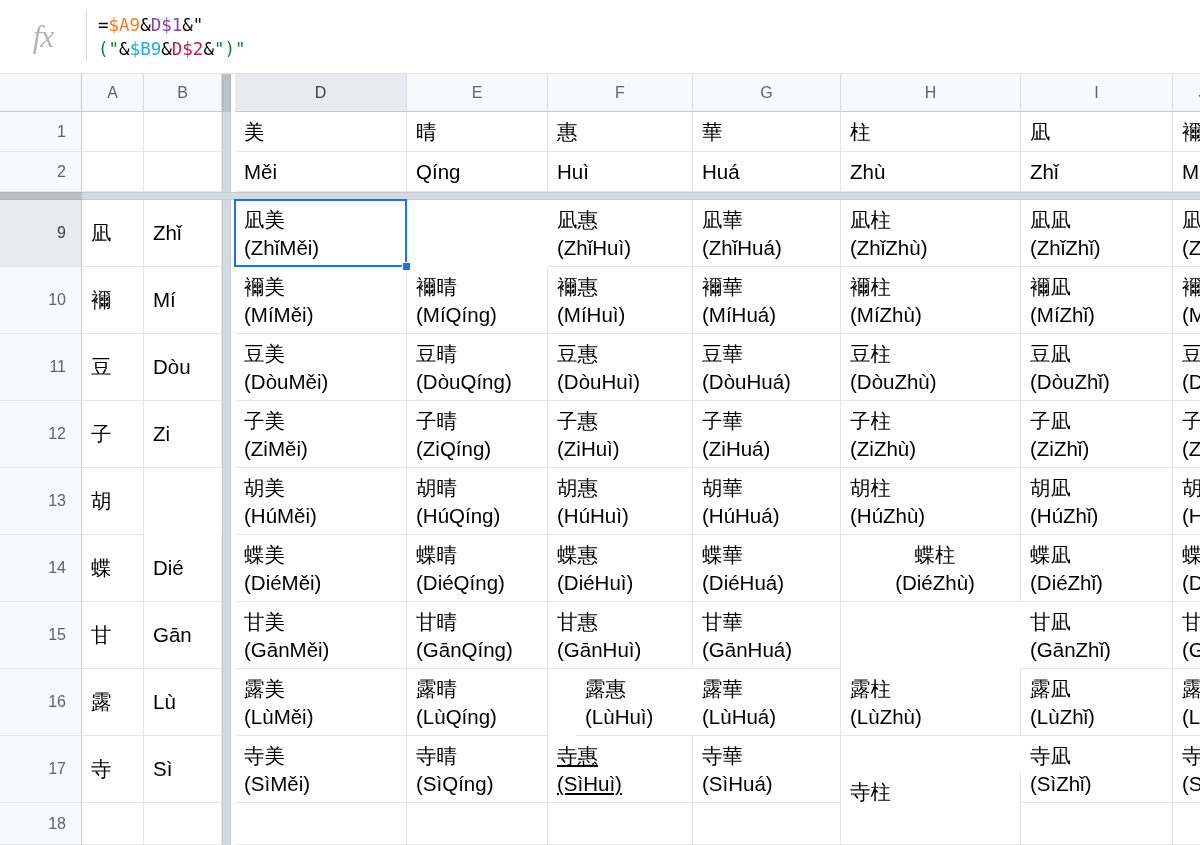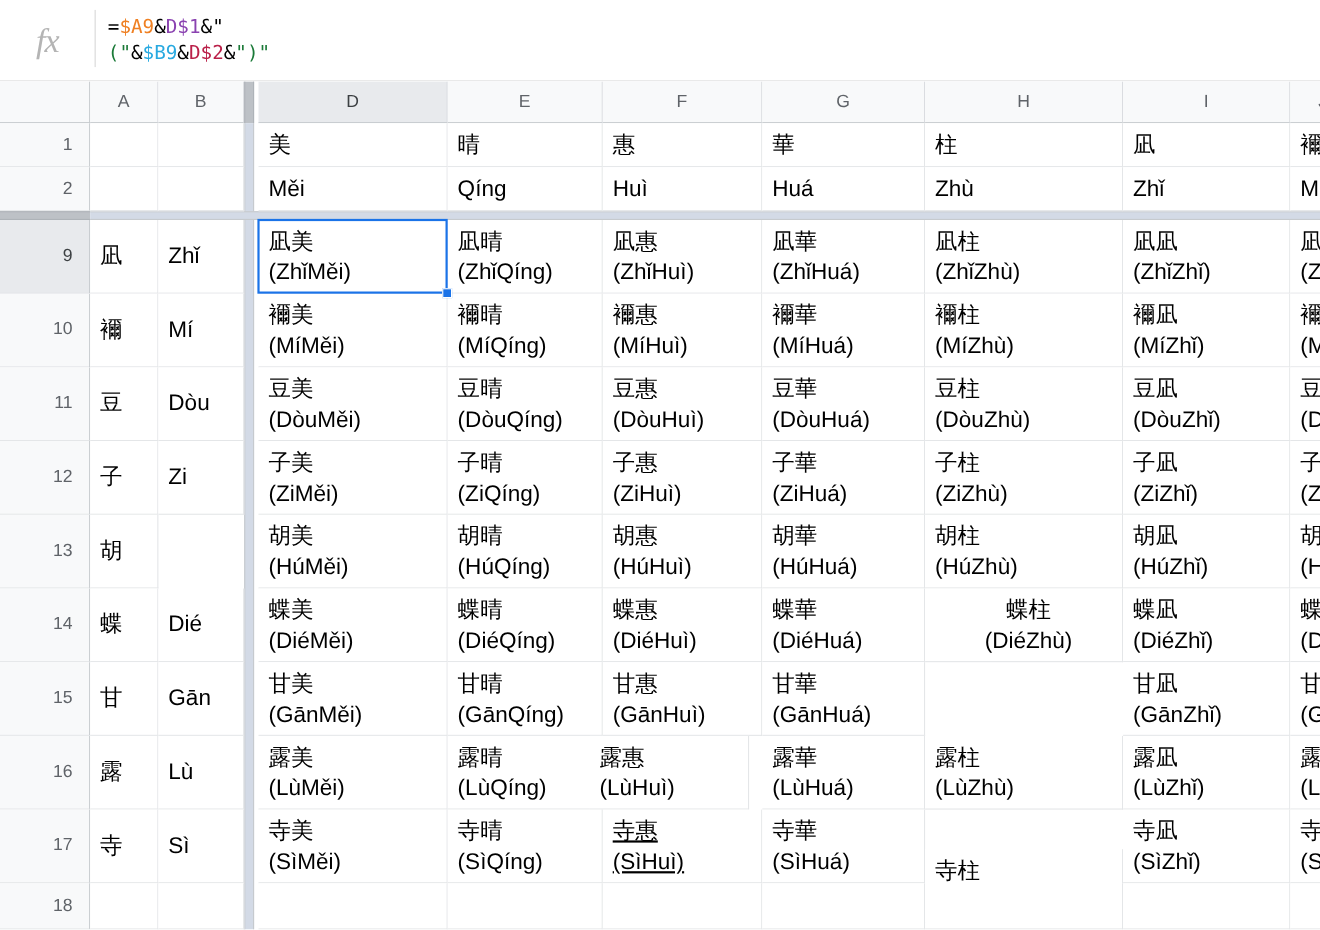--- a/index.html
+++ b/index.html
@@ -195,22 +195,20 @@
       <div class="cell single ab" style="left: 407px; top: 78px; width: 141px; height: 40px;">Qíng</div>
       <div class="cell single ab" style="left: 548px; top: 78px; width: 145px; height: 40px;">Huì</div>
       <div class="cell single ab" style="left: 693px; top: 78px; width: 148px; height: 40px;">Huá</div>
       <div class="cell single ab" style="left: 841px; top: 78px; width: 180px; height: 40px;">Zhù</div>
       <div class="cell single ab" style="left: 1021px; top: 78px; width: 152px; height: 40px;">Zhǐ</div>
       <div class="cell single ab" style="left: 1173px; top: 78px; width: 60px; height: 40px;">Mí</div>
       <div class="cell single ab" style="left: 82px; top: 126px; width: 62px; height: 67px;">凪</div>
       <div class="cell single ab" style="left: 144px; top: 126px; width: 78px; height: 67px;">Zhǐ</div>
       <div class="cell" style="left: 235px; top: 126px; width: 172px; height: 67px;">凪美
 (ZhǐMěi)</div>
-      <div class="cell" style="left: 407px; top: 126px; width: 141px; height: 67px;">凪晴
-(ZhǐQíng)</div>
       <div class="cell" style="left: 548px; top: 126px; width: 145px; height: 67px;">凪惠
 (ZhǐHuì)</div>
       <div class="cell" style="left: 693px; top: 126px; width: 148px; height: 67px;">凪華
 (ZhǐHuá)</div>
       <div class="cell" style="left: 841px; top: 126px; width: 180px; height: 67px;">凪柱
 (ZhǐZhù)</div>
       <div class="cell" style="left: 1021px; top: 126px; width: 152px; height: 67px;">凪凪
 (ZhǐZhǐ)</div>
       <div class="cell" style="left: 1173px; top: 126px; width: 60px; height: 67px;">凪襧
 (ZhǐMí)</div>
@@ -306,21 +304,21 @@
       <div class="cell" style="left: 1021px; top: 528px; width: 152px; height: 67px;">甘凪
 (GānZhǐ)</div>
       <div class="cell" style="left: 1173px; top: 528px; width: 60px; height: 67px;">甘襧
 (GānMí)</div>
       <div class="cell single ab" style="left: 82px; top: 595px; width: 62px; height: 67px;">露</div>
       <div class="cell single ab" style="left: 144px; top: 595px; width: 78px; height: 67px;">Lù</div>
       <div class="cell" style="left: 235px; top: 595px; width: 172px; height: 67px;">露美
 (LùMěi)</div>
       <div class="cell" style="left: 407px; top: 595px; width: 141px; height: 67px;">露晴
 (LùQíng)</div>
-      <div class="cell" style="left: 536px; top: 595px; width: 145px; height: 67px;">露惠
+      <div class="cell" style="left: 576px; top: 595px; width: 145px; height: 67px;">露惠
 (LùHuì)</div>
       <div class="cell" style="left: 693px; top: 595px; width: 148px; height: 67px;">露華
 (LùHuá)</div>
       <div class="cell" style="left: 841px; top: 595px; width: 180px; height: 67px;">露柱
 (LùZhù)</div>
       <div class="cell" style="left: 1021px; top: 595px; width: 152px; height: 67px;">露凪
 (LùZhǐ)</div>
       <div class="cell" style="left: 1173px; top: 595px; width: 60px; height: 67px;">露襧
 (LùMí)</div>
       <div class="cell single ab" style="left: 82px; top: 662px; width: 62px; height: 67px;">寺</div>

